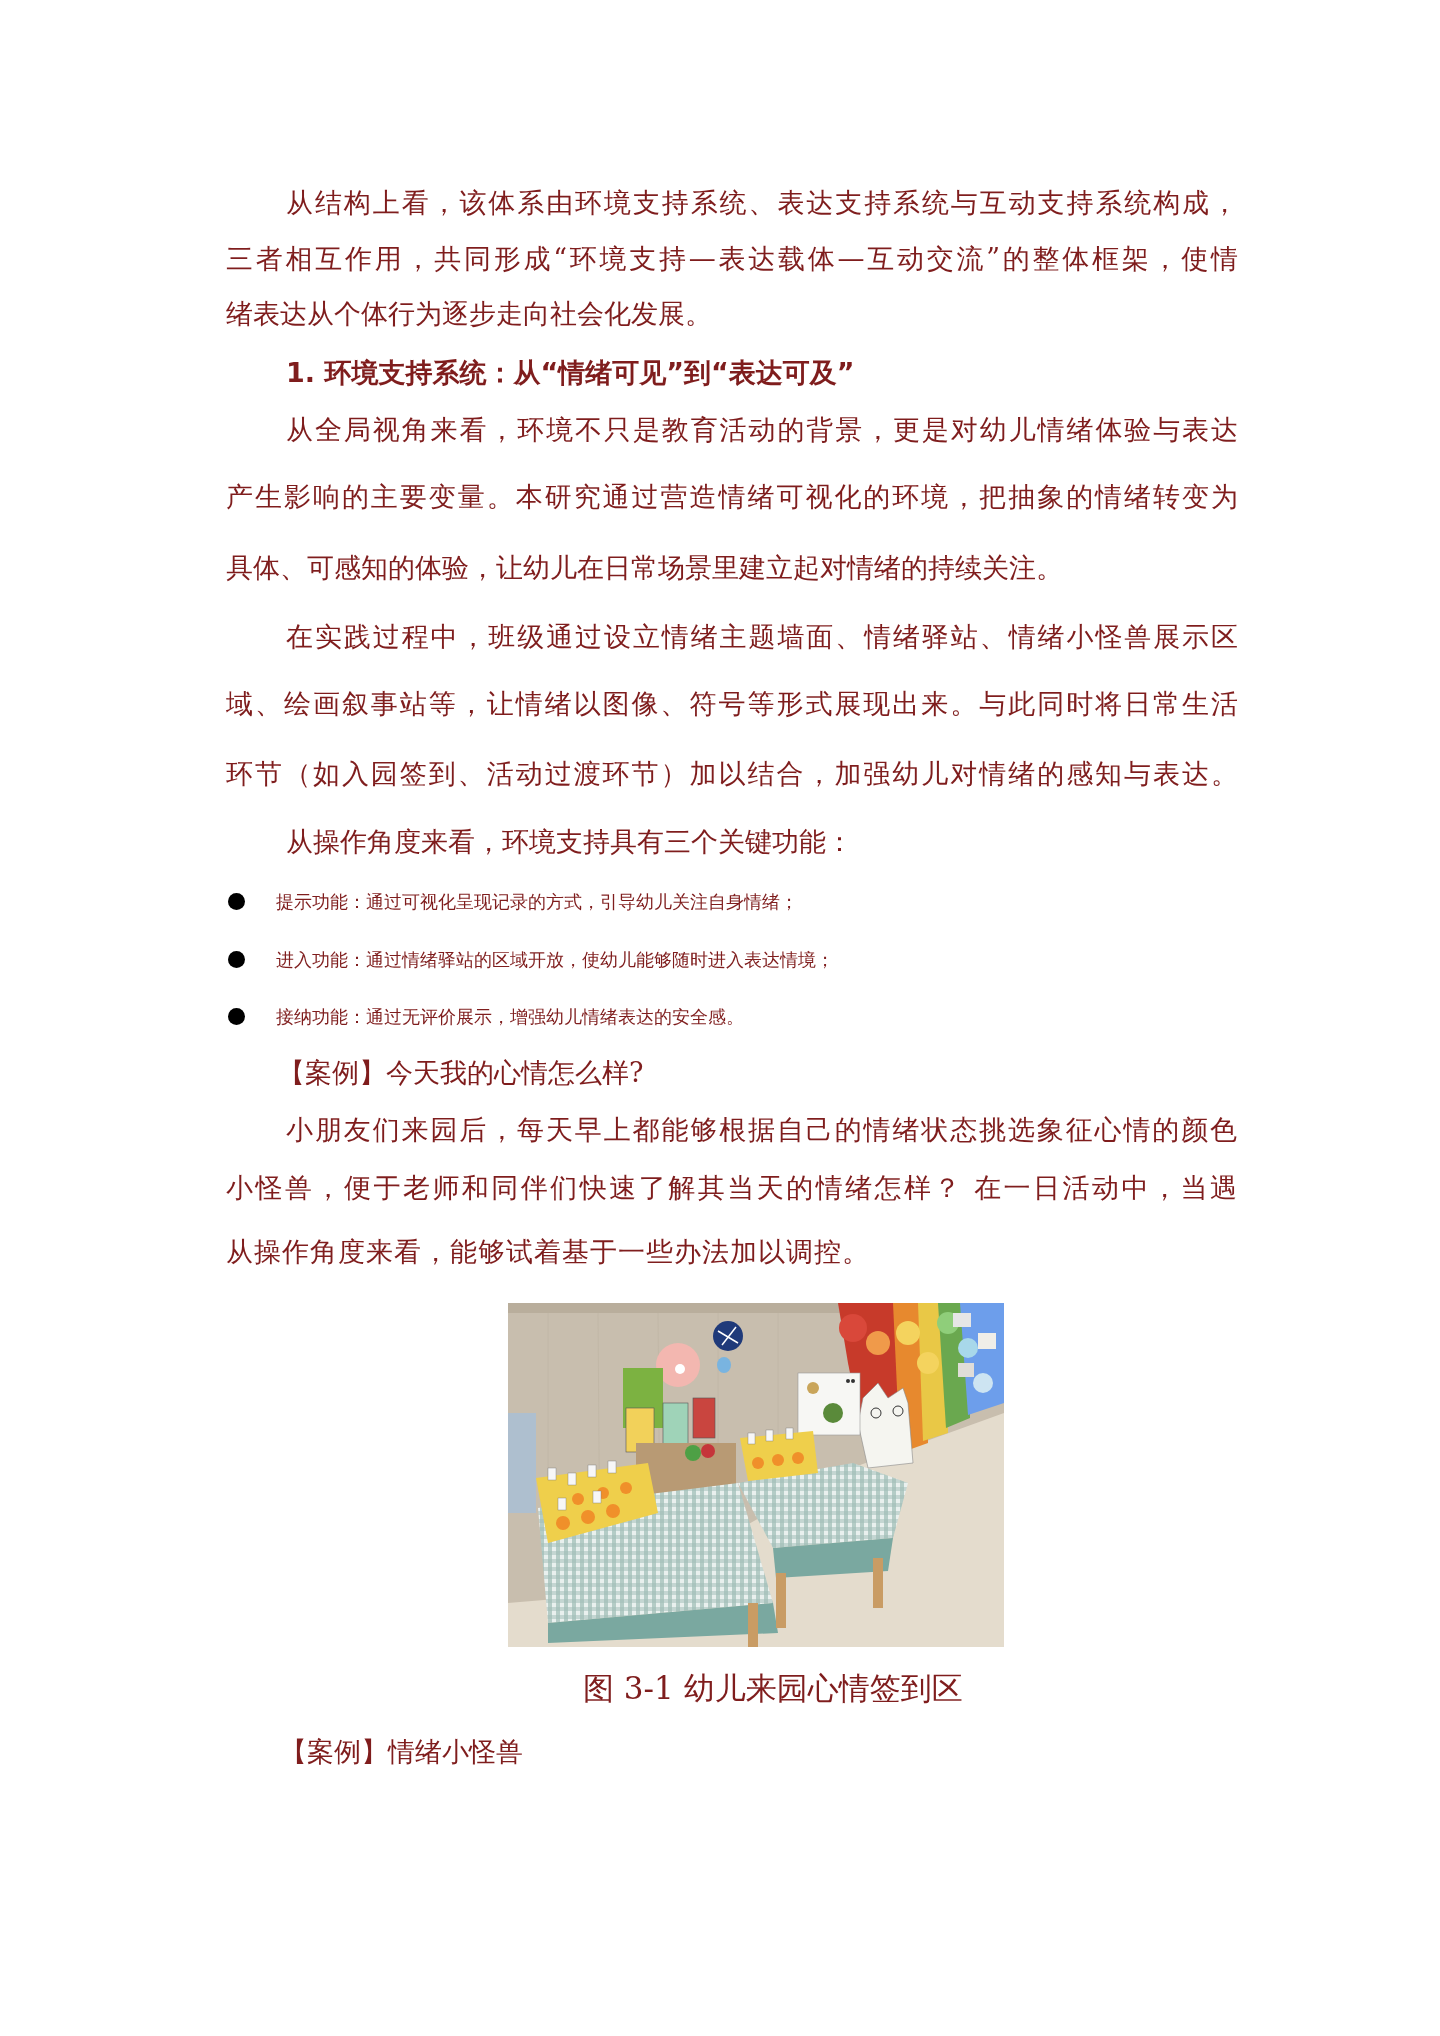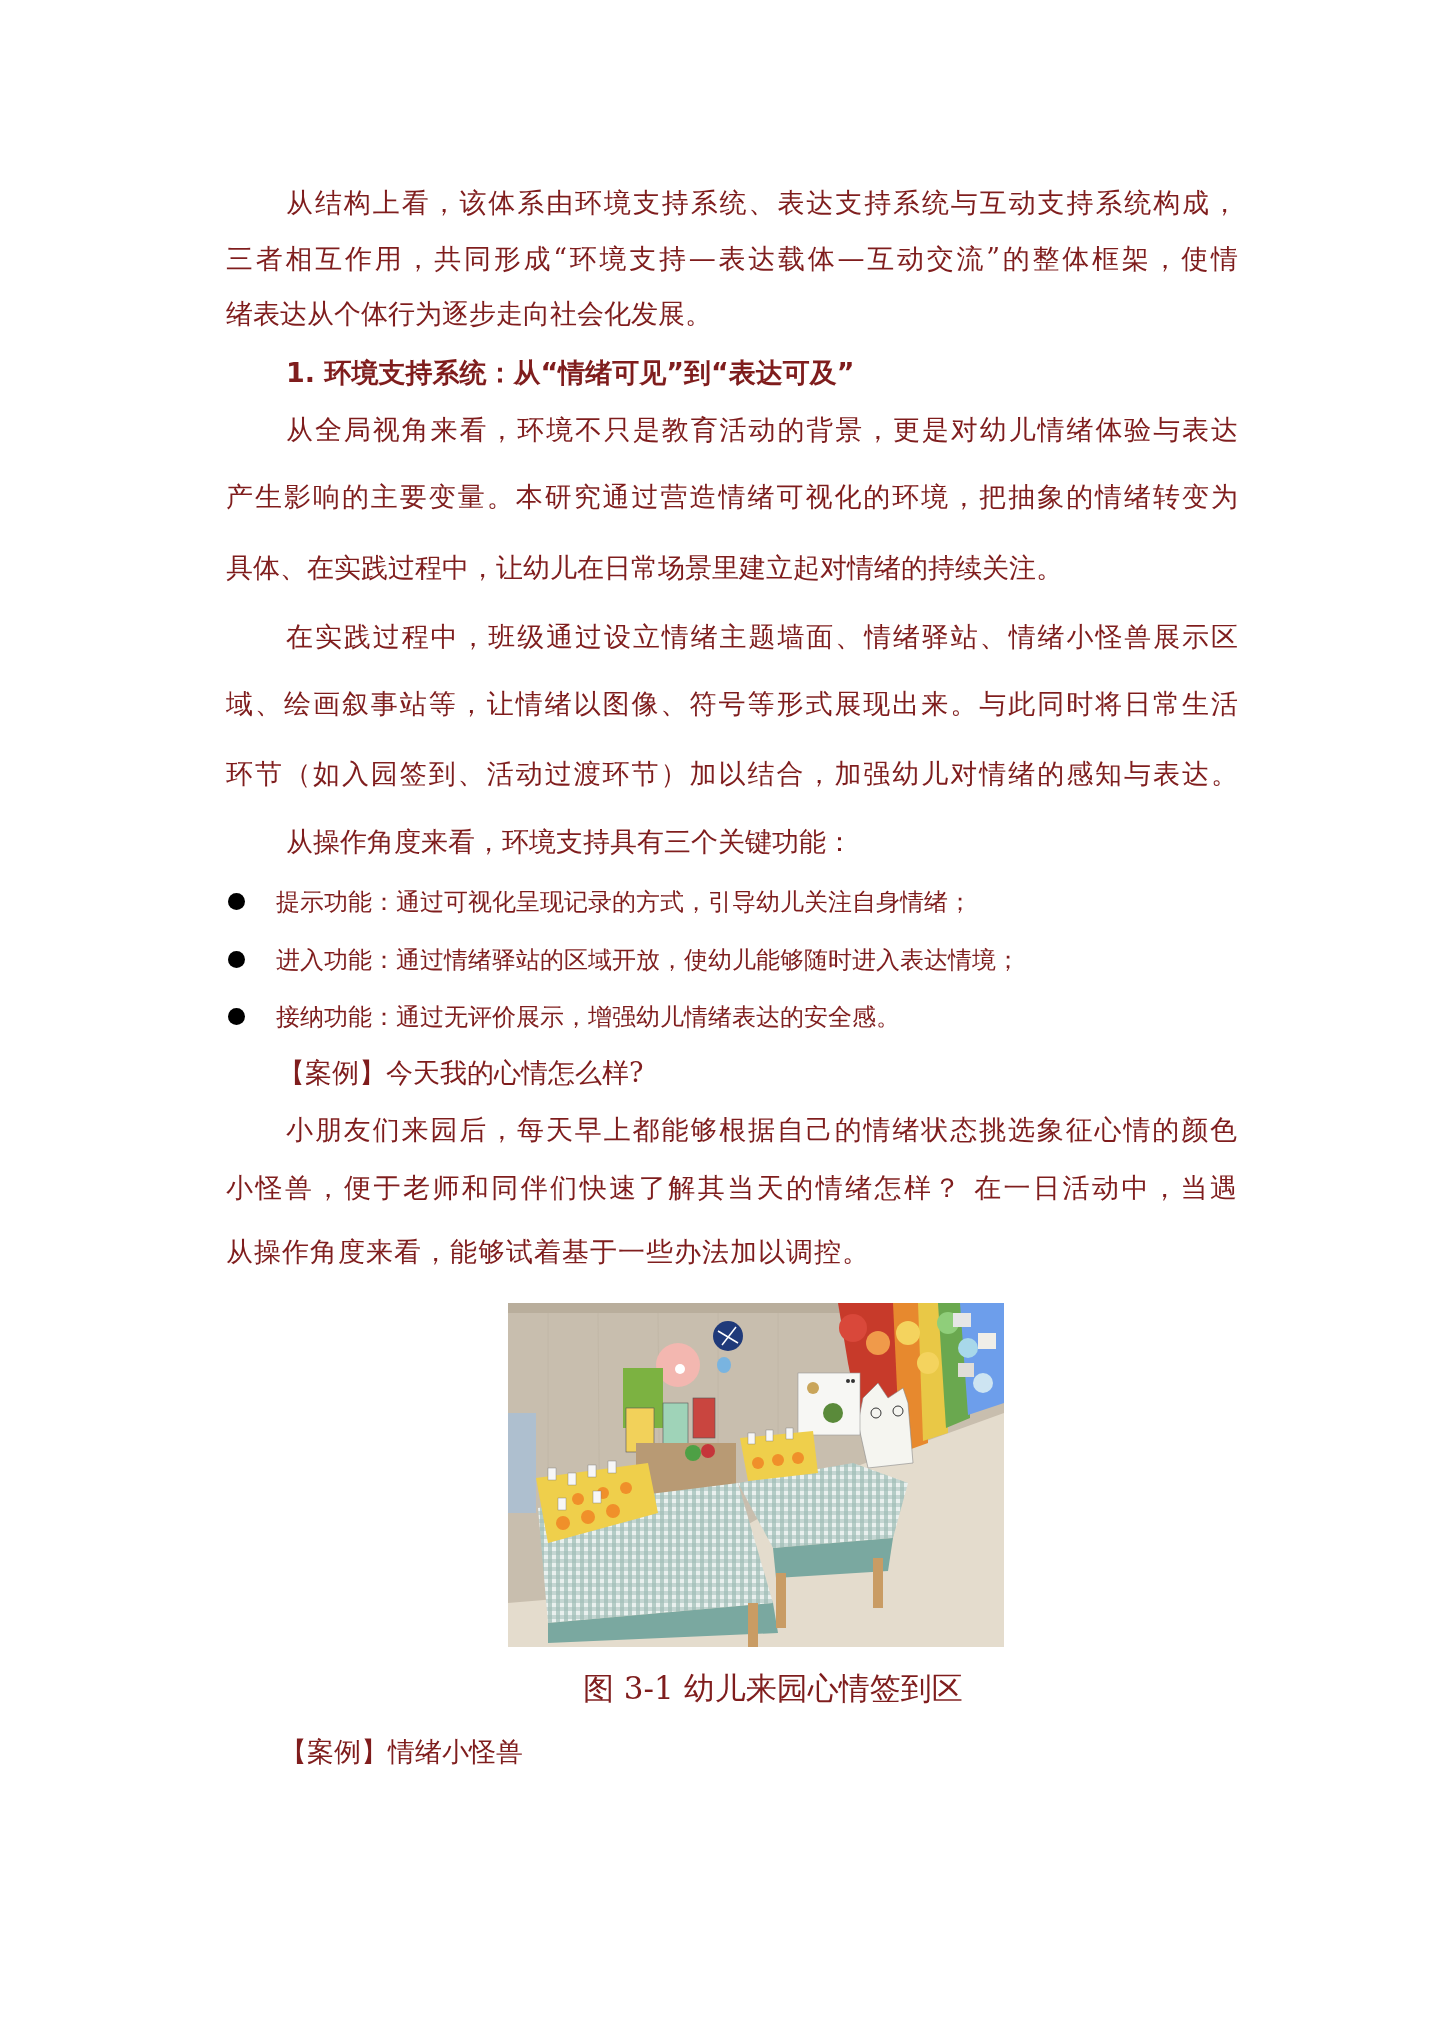--- a/index.html
+++ b/index.html
@@ -12,21 +12,21 @@
   }
   .line {
     position: absolute; left: 218px; width: 1012px;
     font-size: 27px; line-height: 34px; height: 34px;
     white-space: nowrap; overflow: visible;
     text-align: justify; text-align-last: justify;
   }
   .line.last { text-align-last: left; }
   .indent { left: 278px; width: 952px; }
   .heading { font-weight: bold; font-family: "DejaVu Sans", "Liberation Sans", sans-serif; }
-  .bullet-row { position: absolute; left: 216px; height: 34px; width: 1014px; font-size: 24px; line-height: 34px; white-space: nowrap; }
+  .bullet-row { position: absolute; left: 216px; height: 34px; width: 1014px; font-size: 18px; line-height: 34px; white-space: nowrap; }
   .bullet-dot { position: absolute; left: 4px; top: 8px; width: 17px; height: 17px; border-radius: 50%; background: #000; }
   .bullet-text { position: absolute; left: 52px; top: 0; }
   .case { position: absolute; font-size: 27px; line-height: 34px; white-space: nowrap; }
   .kai { font-family: "DejaVu Serif", "Liberation Serif", serif; letter-spacing: 1px; }
   .figure {
     position: absolute; left: 500px; top: 1303px; width: 496px; height: 344px;
     overflow: hidden; background: #c9bfae;
   }
   .caption { position: absolute; left: 575px; top: 1671px; font-size: 31px; line-height: 34px; white-space: nowrap; }
 </style>
@@ -36,21 +36,21 @@
 <div class="page">
 
   <div class="line indent" style="top:186px;">从结构上看，该体系由环境支持系统、表达支持系统与互动支持系统构成，</div>
   <div class="line" style="top:242px;">三者相互作用，共同形成“环境支持—表达载体—互动交流”的整体框架，使情</div>
   <div class="line last" style="top:297px;">绪表达从个体行为逐步走向社会化发展。</div>
 
   <div class="line last heading indent" style="top:356px;">1.  环境支持系统：从“情绪可见”到“表达可及”</div>
 
   <div class="line indent" style="top:413px;">从全局视角来看，环境不只是教育活动的背景，更是对幼儿情绪体验与表达</div>
   <div class="line" style="top:480px;">产生影响的主要变量。本研究通过营造情绪可视化的环境，把抽象的情绪转变为</div>
-  <div class="line last" style="top:551px;">具体、在实践过程中，让幼儿在日常场景里建立起对情绪的持续关注。</div>
+  <div class="line last" style="top:551px;">具体、可感知的体验，让幼儿在日常场景里建立起对情绪的持续关注。</div>
 
   <div class="line indent" style="top:620px;font-family:Liberation Serif, serif;">在实践过程中，班级通过设立情绪主题墙面、情绪驿站、情绪小怪兽展示区</div>
   <div class="line" style="top:687px;">域、绘画叙事站等，让情绪以图像、符号等形式展现出来。与此同时将日常生活</div>
   <div class="line" style="top:757px;">环节（如入园签到、活动过渡环节）加以结合，加强幼儿对情绪的感知与表达。</div>
 
   <div class="line last indent" style="top:825px;">从操作角度来看，环境支持具有三个关键功能：</div>
 
   <div class="bullet-row" style="top:885px;">
     <span class="bullet-dot"></span>
     <span class="bullet-text">提示功能：通过可视化呈现记录的方式，引导幼儿关注自身情绪；</span>

